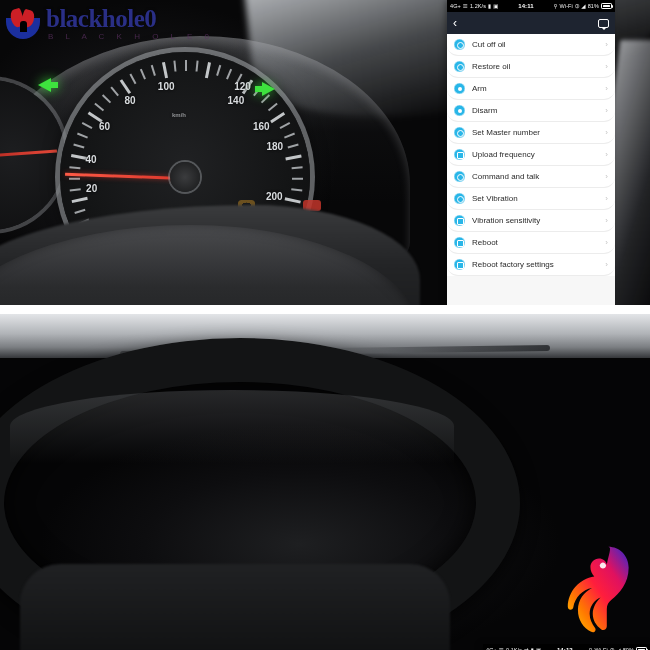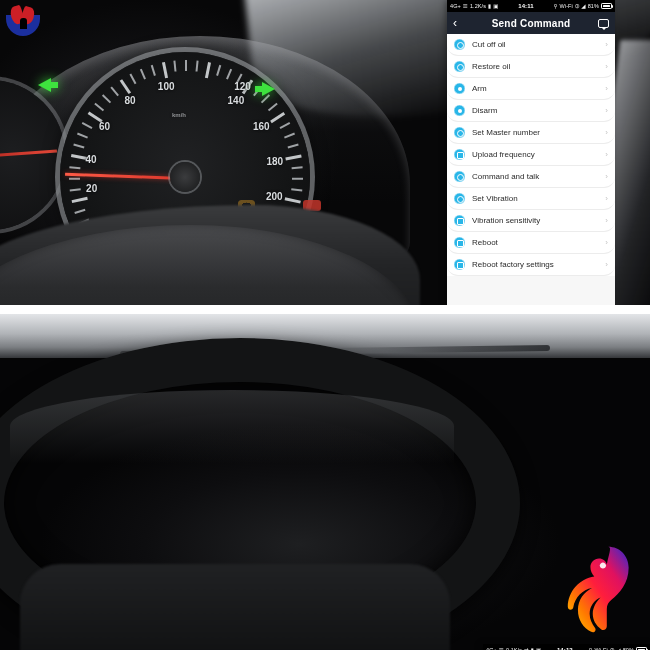--- a/index.html
+++ b/index.html
@@ -306,21 +306,21 @@
       <div id="nums-top">
           <div class="spd-num" style="left: 40.638px; top: 171.769px;">0</div>
           <div class="spd-num" style="left: 26.1025px; top: 131px;">20</div>
           <div class="spd-num" style="left: 25.5273px; top: 102.306px;">40</div>
           <div class="spd-num" style="left: 39.0017px; top: 68.6486px;">60</div>
           <div class="spd-num" style="left: 64.4333px; top: 42.8103px;">80</div>
           <div class="spd-num" style="left: 97.8728px; top: 28.8035px;">100</div>
           <div class="spd-num" style="left: 134.127px; top: 28.8035px; margin-left: 40px;">120</div>
           <div class="spd-num" style="left: 167.567px; top: 42.8103px; text-align: center;">140</div>
           <div class="spd-num" style="left: 192.998px; top: 68.6486px;">160</div>
-          <div class="spd-num" style="left: 206.473px; top: 104px;">180</div>
+          <div class="spd-num" style="left: 206.473px; top: 89px;">180</div>
           <div class="spd-num" style="left: 205.898px; top: 138.556px;">200</div>
           <div class="spd-num" style="left: 191.362px; top: 171.769px;">220</div>
           <div class="spd-num" style="left: 112px; top: 60px; font-size: 6px; opacity: 0.6;">km/h</div>
         </div>
       <div class="tell-1"></div>
       <div class="tell-2"></div>
       <div class="needle"></div>
       <div class="needle-hub"></div>
       <div class="odo">0 03 22</div>
     </div>
@@ -330,20 +330,24 @@
 
     <div class="dash-hood"></div>
     <div class="wheel-top"></div>
 
     <div class="wm">
       <div class="wm-mark">
         <div class="bowl"></div>
           <div class="flameA"></div>
           <div class="flameB"></div>
           <div class="notch"></div>
+      </div>
+      <div class="wm-text">
+        <div class="wm-title">blackhole0</div>
+        <div class="wm-sub">B L A C K H O L E 0</div>
       </div>
     </div>
 
     <div class="phone-top">
       <div class="statusbar">
         <div class="sb-left">
           <span class="sb-ico">4G+</span>
           <span class="sb-ico">☰</span>
           <span class="sb-ico">1.2K/s</span>
           <span class="sb-ico">▮</span>
@@ -357,21 +361,20 @@
           <span class="sb-ico">◢</span>
           <span class="sb-ico">81%</span>
           <span class="sb-batt">
               <i></i>
             </span>
         </div>
       </div>
 
       <div class="navbar">
         <div class="nav-back">‹</div>
-        <div class="nav-title">Send Command</div>
         <div class="nav-right">
           <div class="chat-ico"></div>
         </div>
       </div>
 
       <div class="cmd-list" id="cmd-list">
           <div class="cmd-row">
             <span class="cmd-ico"></span>
             <span class="cmd-label">Cut off oil</span>
             <span class="cmd-chev">›</span>

